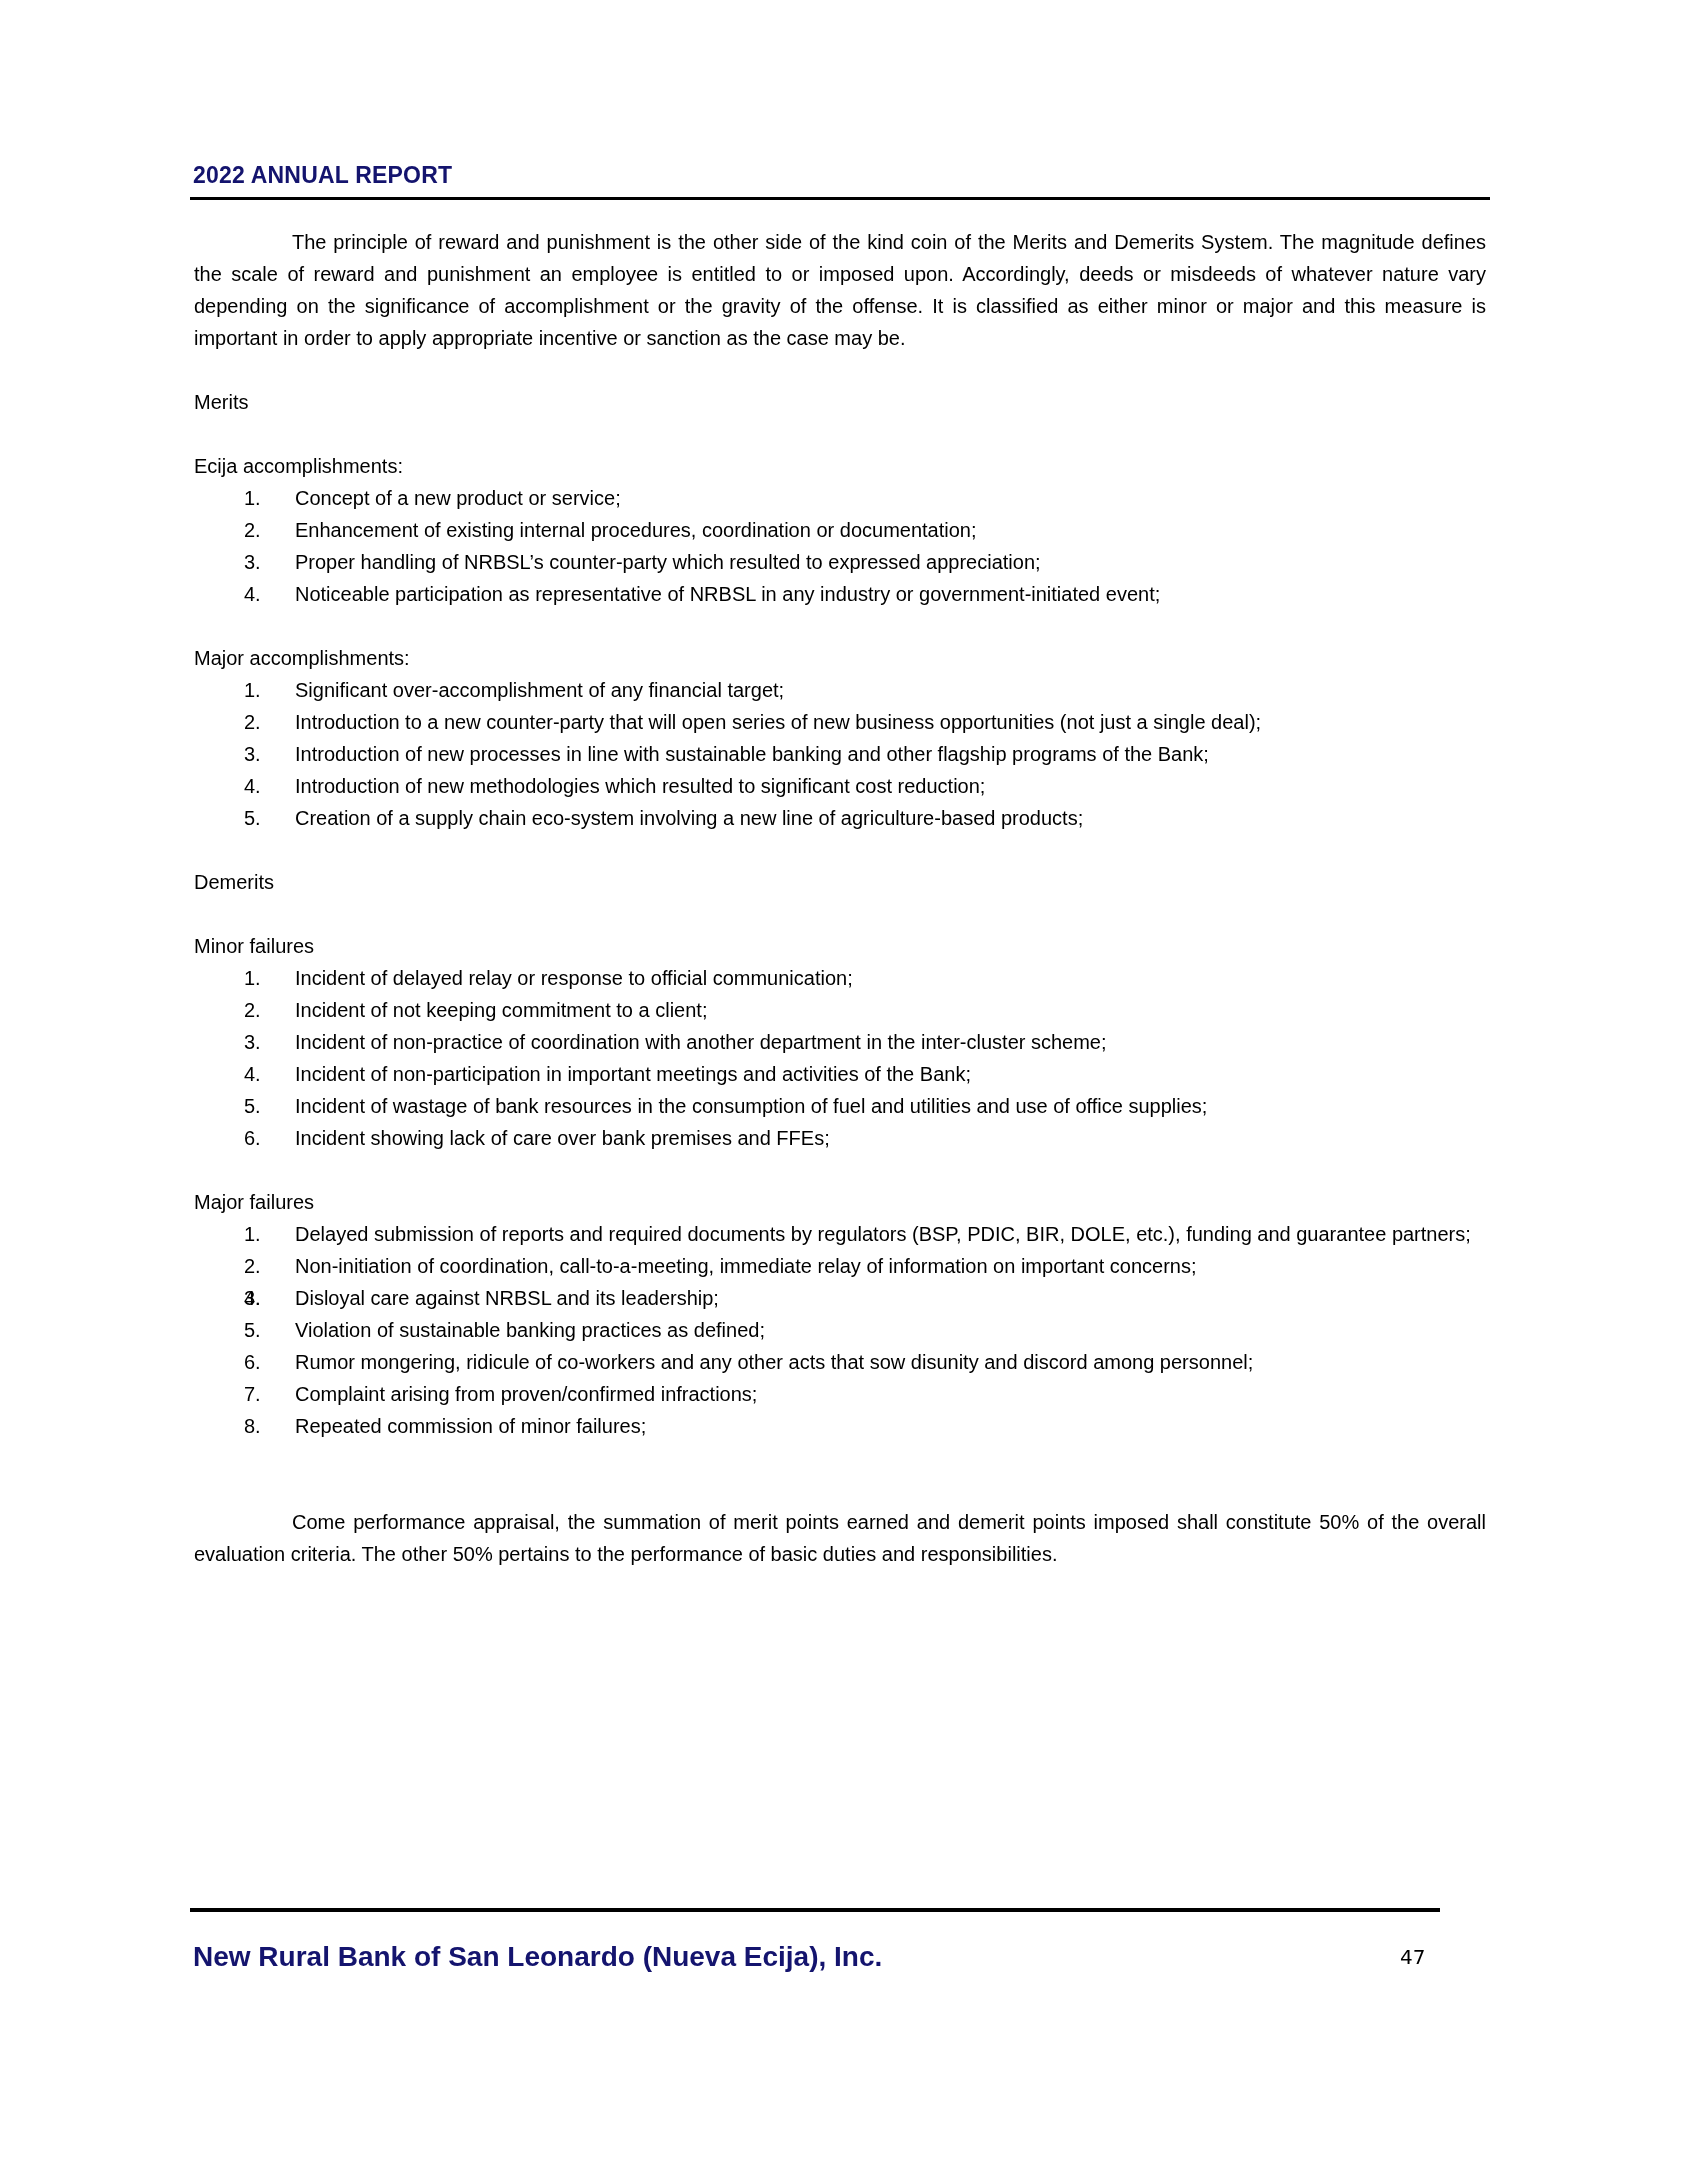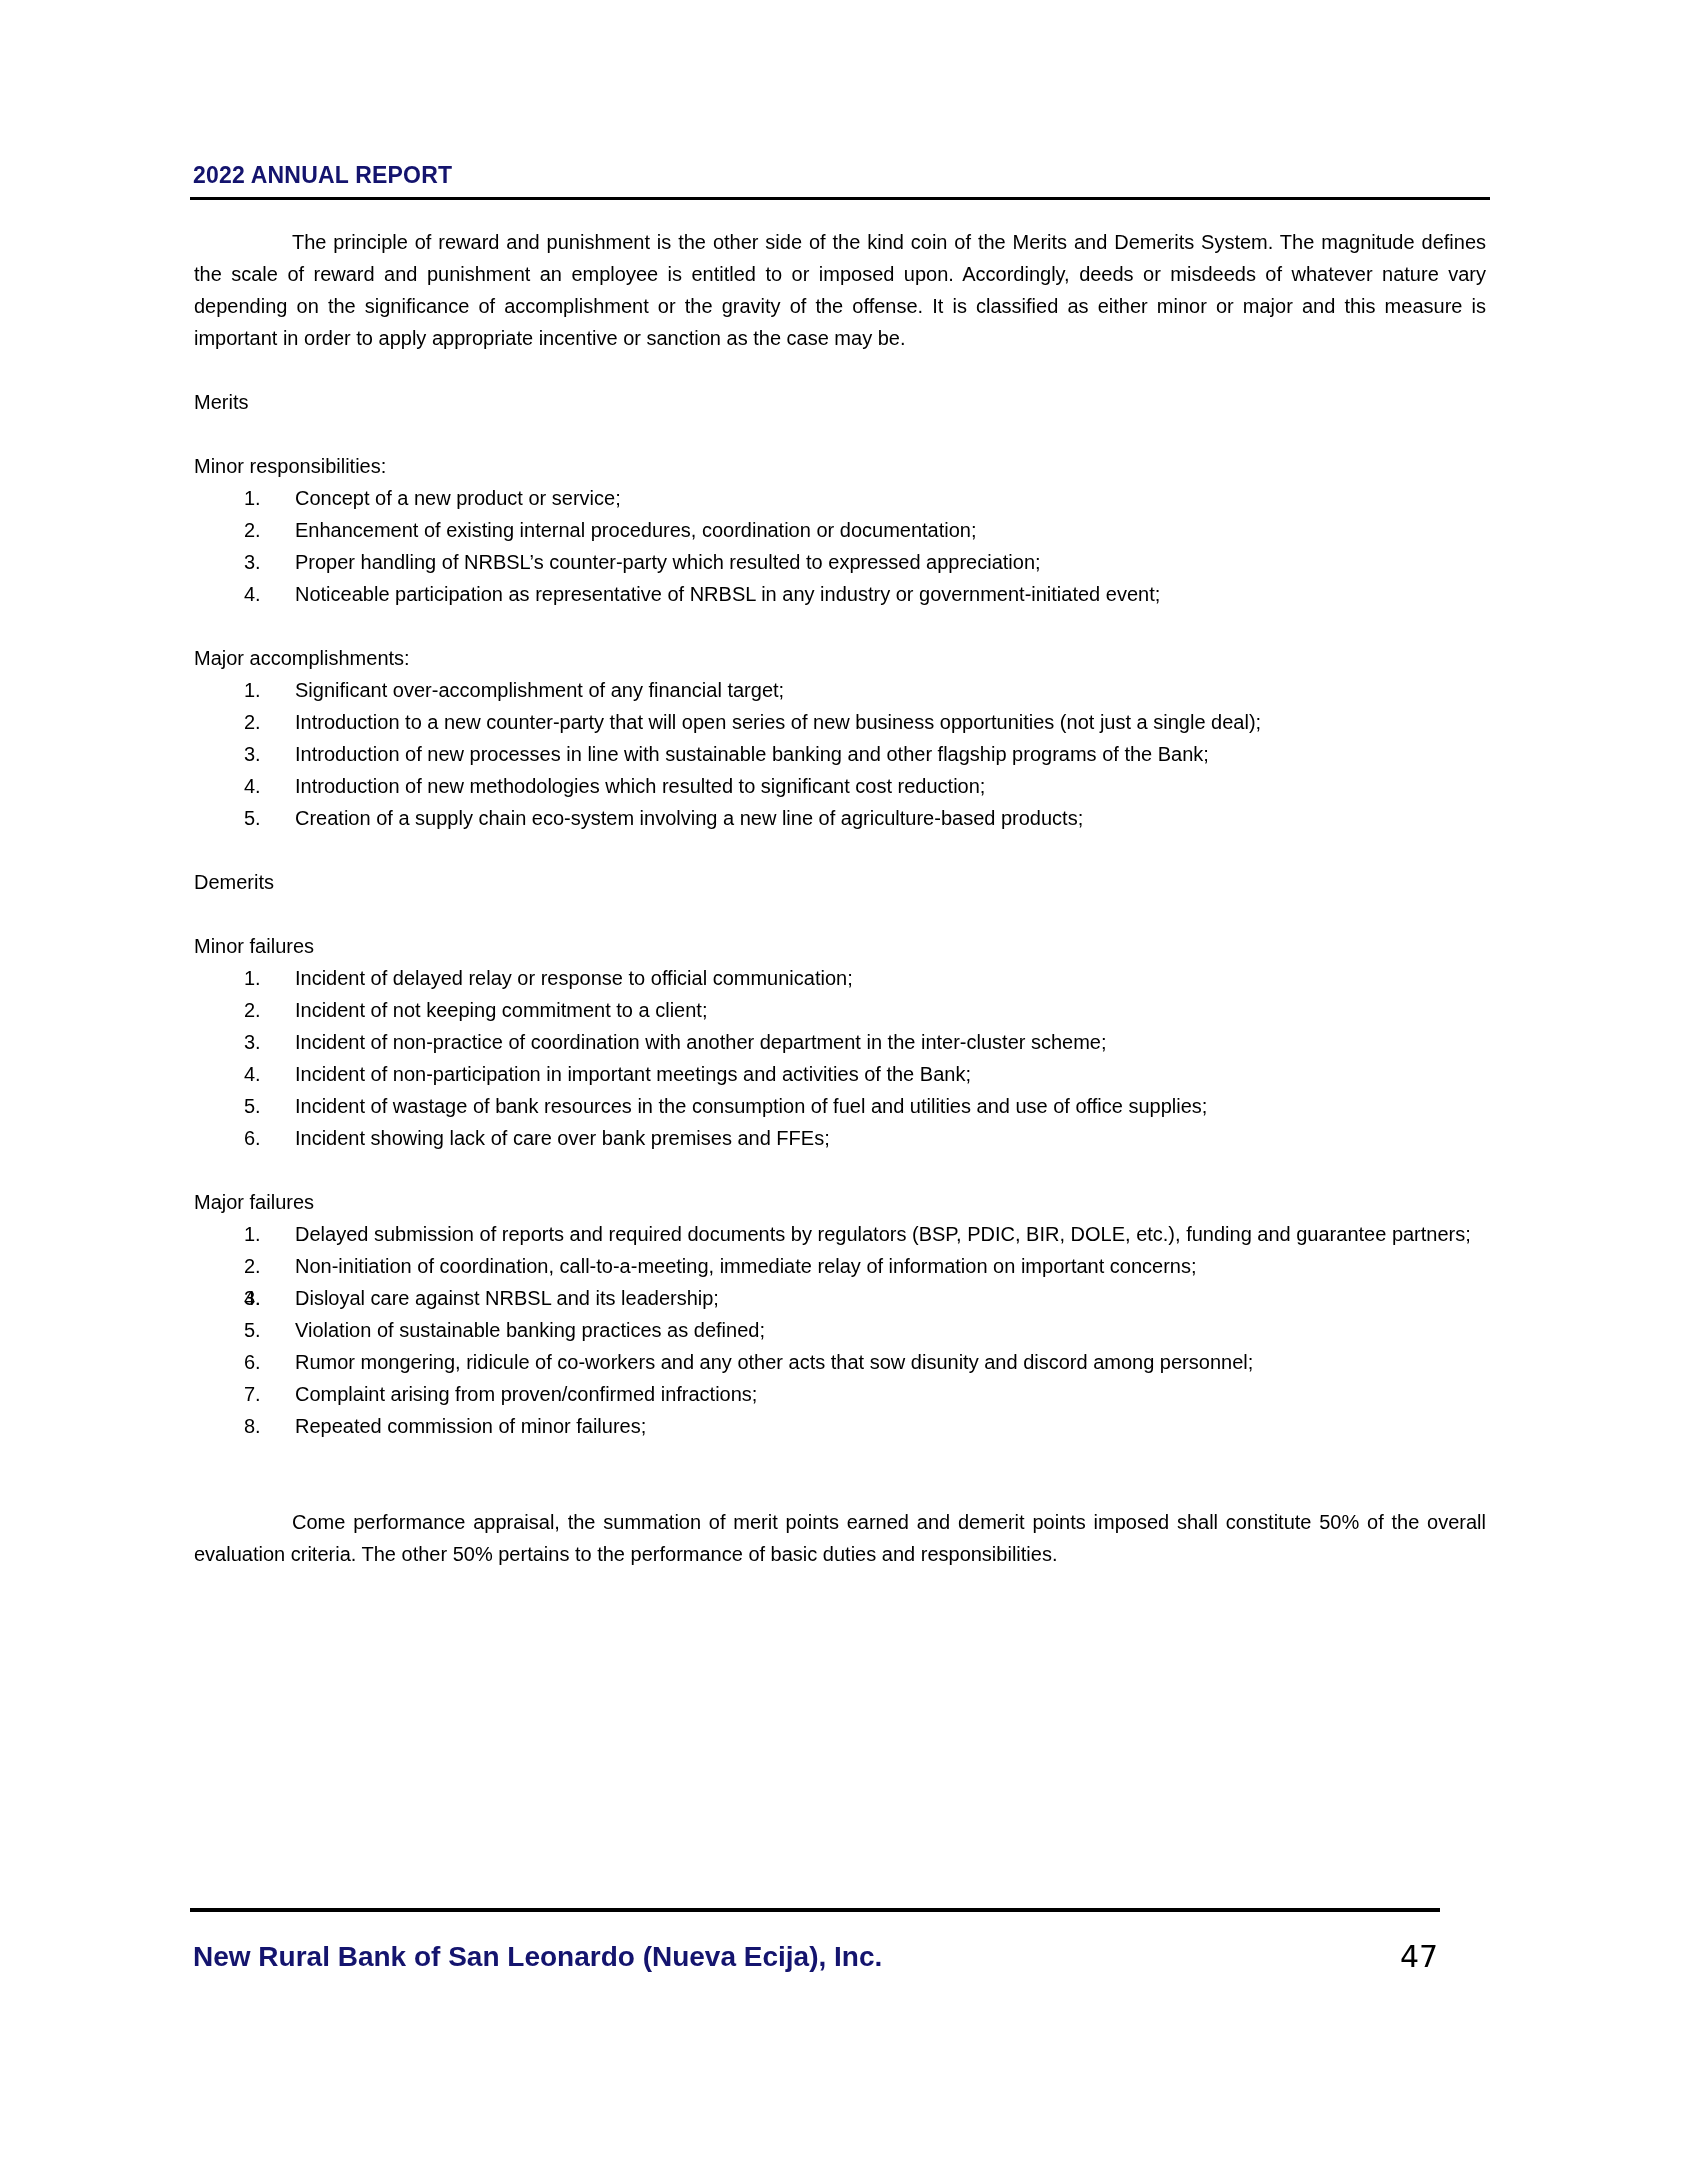--- a/index.html
+++ b/index.html
@@ -37,41 +37,41 @@
   .footer-rule {
     position: absolute; left: 190px; top: 1908px; width: 1250px; height: 4px; background: #000;
   }
   .footer-text {
     position: absolute; left: 193px; top: 1943px;
     font-family: "Liberation Sans", sans-serif; font-weight: bold;
     font-size: 28px; color: #14146e; line-height: 28px; white-space: nowrap;
   }
   .page-number {
     position: absolute; left: 1400px; top: 1943px;
-    font-family: "DejaVu Sans", sans-serif; font-size: 30px; color: #000; line-height: 28px;
+    font-family: "DejaVu Sans", sans-serif; font-size: 20px; color: #000; line-height: 28px;
   }
 </style>
 </head>
 <body>
 
 <div class="page">
 
   <div class="header-title">2022 ANNUAL REPORT</div>
   <div class="header-rule"></div>
 
   <div class="body">
 
     <p class="para indent">The principle of reward and punishment is the other side of the kind coin of the Merits and Demerits System. The magnitude defines the scale of reward and punishment an employee is entitled to or imposed upon. Accordingly, deeds or misdeeds of whatever nature vary depending on the significance of accomplishment or the gravity of the offense. It is classified as either minor or major and this measure is important in order to apply appropriate incentive or sanction as the case may be.</p>
     <div class="blank"></div>
 
     <section>
       <p class="section-heading">Merits</p>
       <div class="blank"></div>
 
-      <p class="list-label">Minor responsibilities:</p>
+      <p class="list-label">Ecija accomplishments:</p>
       <ol class="items">
         <li><span class="num">1.</span><span>Concept of a new product or service;</span></li>
         <li><span class="num">2.</span><span>Enhancement of existing internal procedures, coordination or documentation;</span></li>
         <li><span class="num">3.</span><span>Proper handling of NRBSL’s counter-party which resulted to expressed appreciation;</span></li>
         <li><span class="num">4.</span><span>Noticeable participation as representative of NRBSL in any industry or government-initiated event;</span></li>
       </ol>
       <div class="blank"></div>
 
       <p class="list-label">Major accomplishments:</p>
       <ol class="items">

